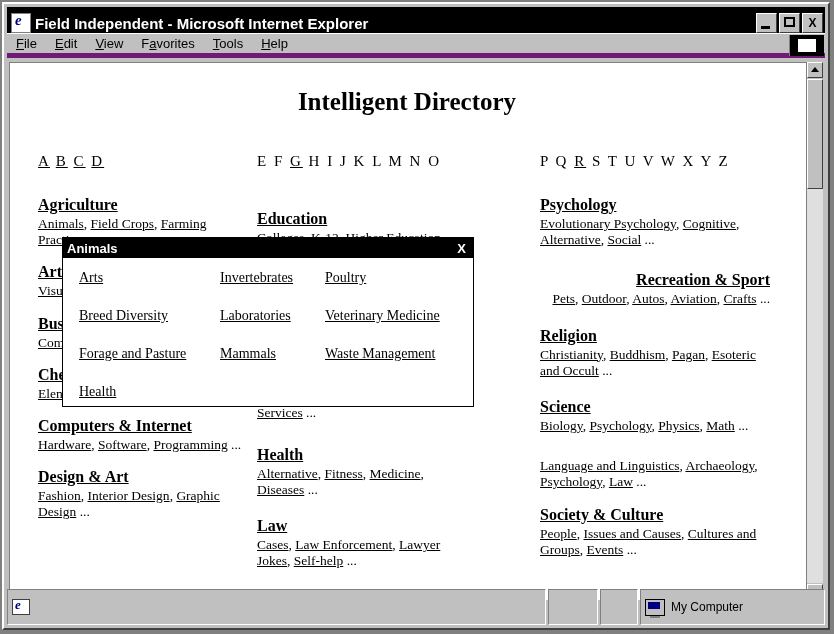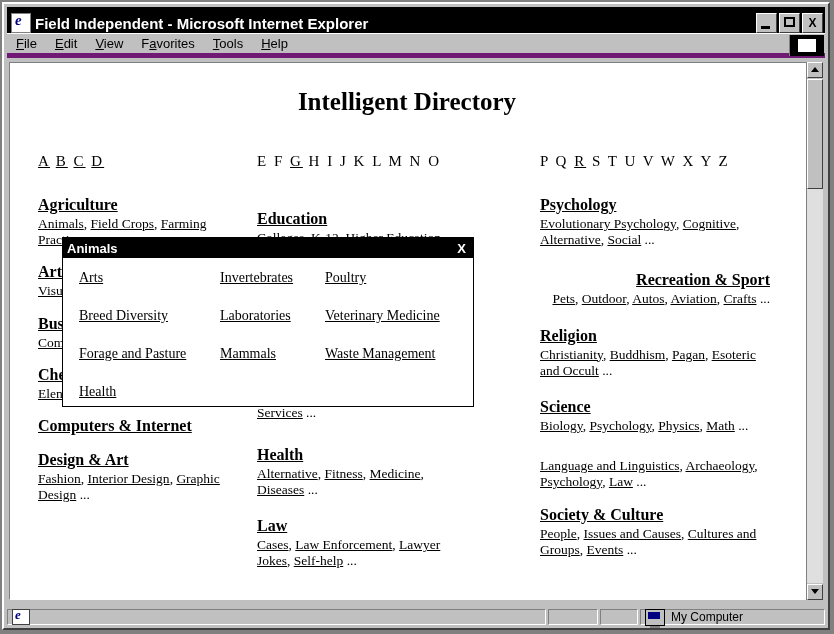--- a/index.html
+++ b/index.html
@@ -352,21 +352,21 @@
     bottom: 17px;
     background: #dfdfdf;
   }
 
   
   .statusbar {
     position: absolute;
     left: 3px;
     right: 3px;
     bottom: 3px;
-    height: 16px;
+    height: 36px;
     display: flex;
     align-items: stretch;
     gap: 2px;
   }
   .status-pane {
     background: #c0c0c0;
     border-top: 1px solid #808080;
     border-left: 1px solid #808080;
     border-right: 1px solid #ffffff;
     border-bottom: 1px solid #ffffff;
@@ -491,20 +491,23 @@
             </div>
           </div>
           <div class="cat">
             <div class="cat-title">Chemistry</div>
             <div class="cat-links">
               <a>Elements</a>, <a>Nuclear</a>, <a>Analytical</a> <span class="tail">...</span>
             </div>
           </div>
           <div class="cat">
             <div class="cat-title">Computers &amp; Internet</div>
+            <div class="cat-links">
+              <a>Hardware</a>, <a>Software</a>, <a>Programming</a> <span class="tail">...</span>
+            </div>
           </div>
           <div class="cat">
             <div class="cat-title">Design &amp; Art</div>
             <div class="cat-links">
               <a>Fashion</a>, <a>Interior Design</a>, <a>Graphic Design</a> <span class="tail">...</span>
             </div>
           </div>
         </div>
 
         <div class="col col2">

